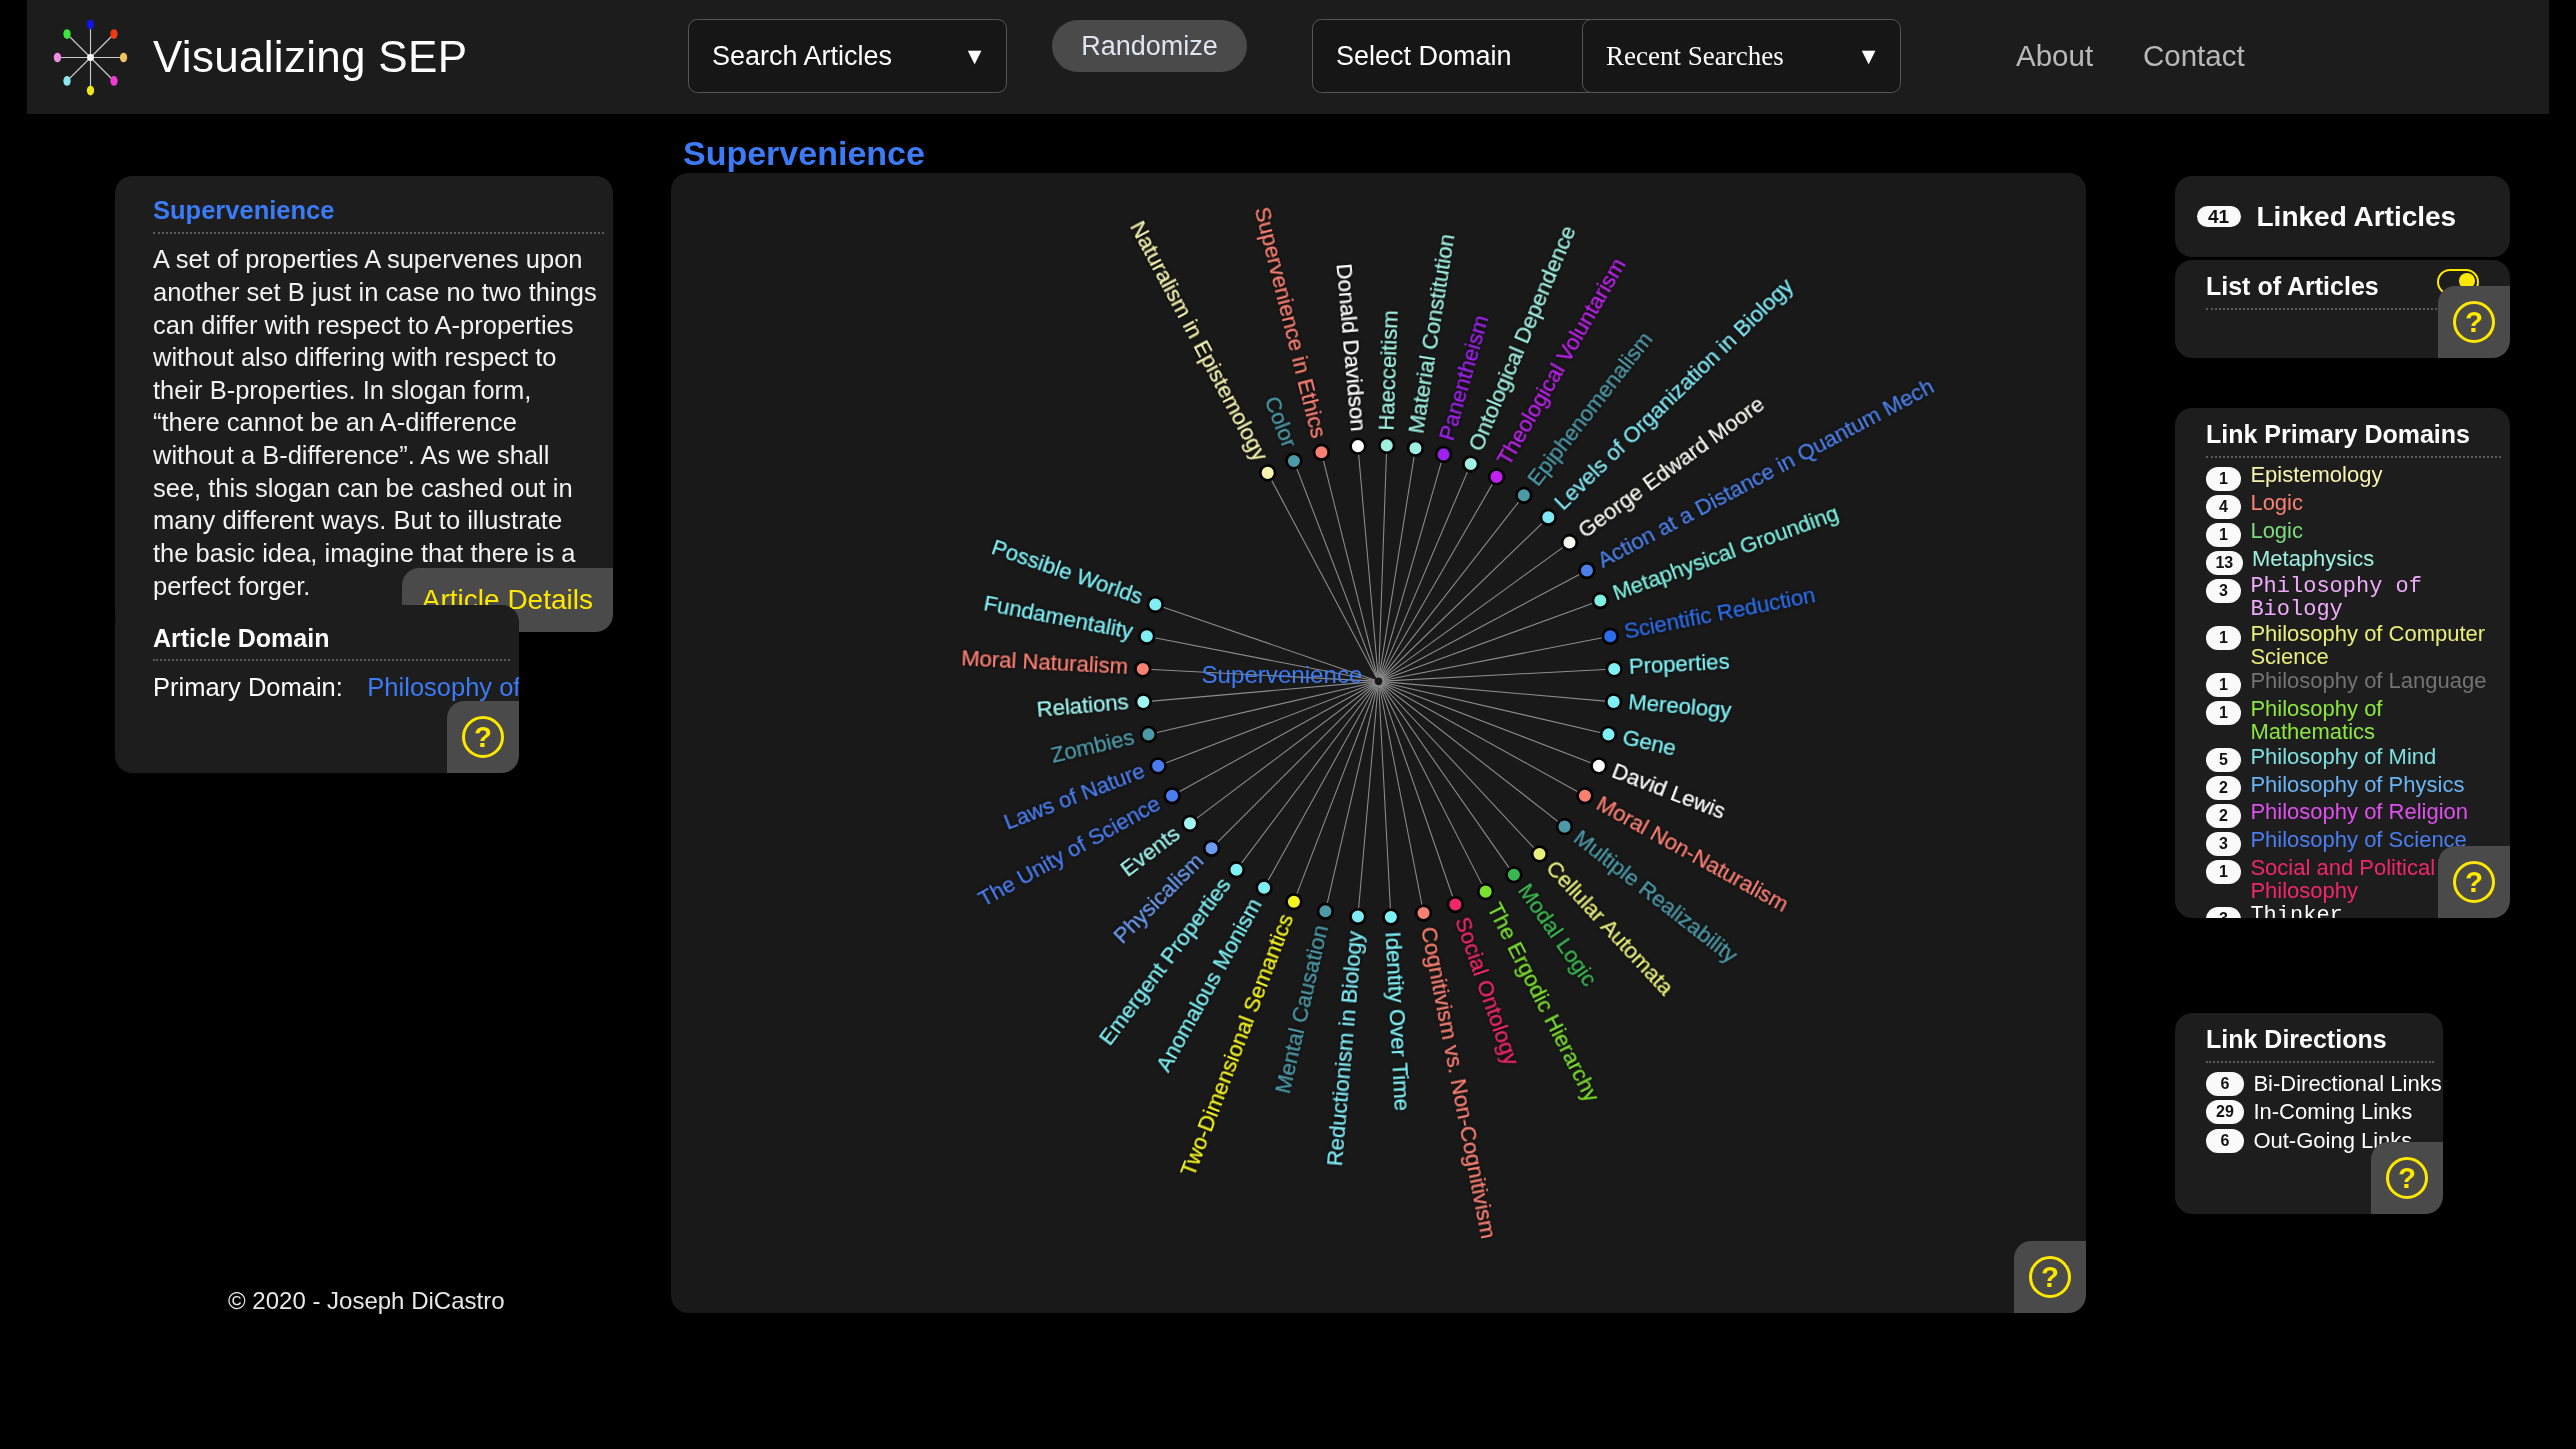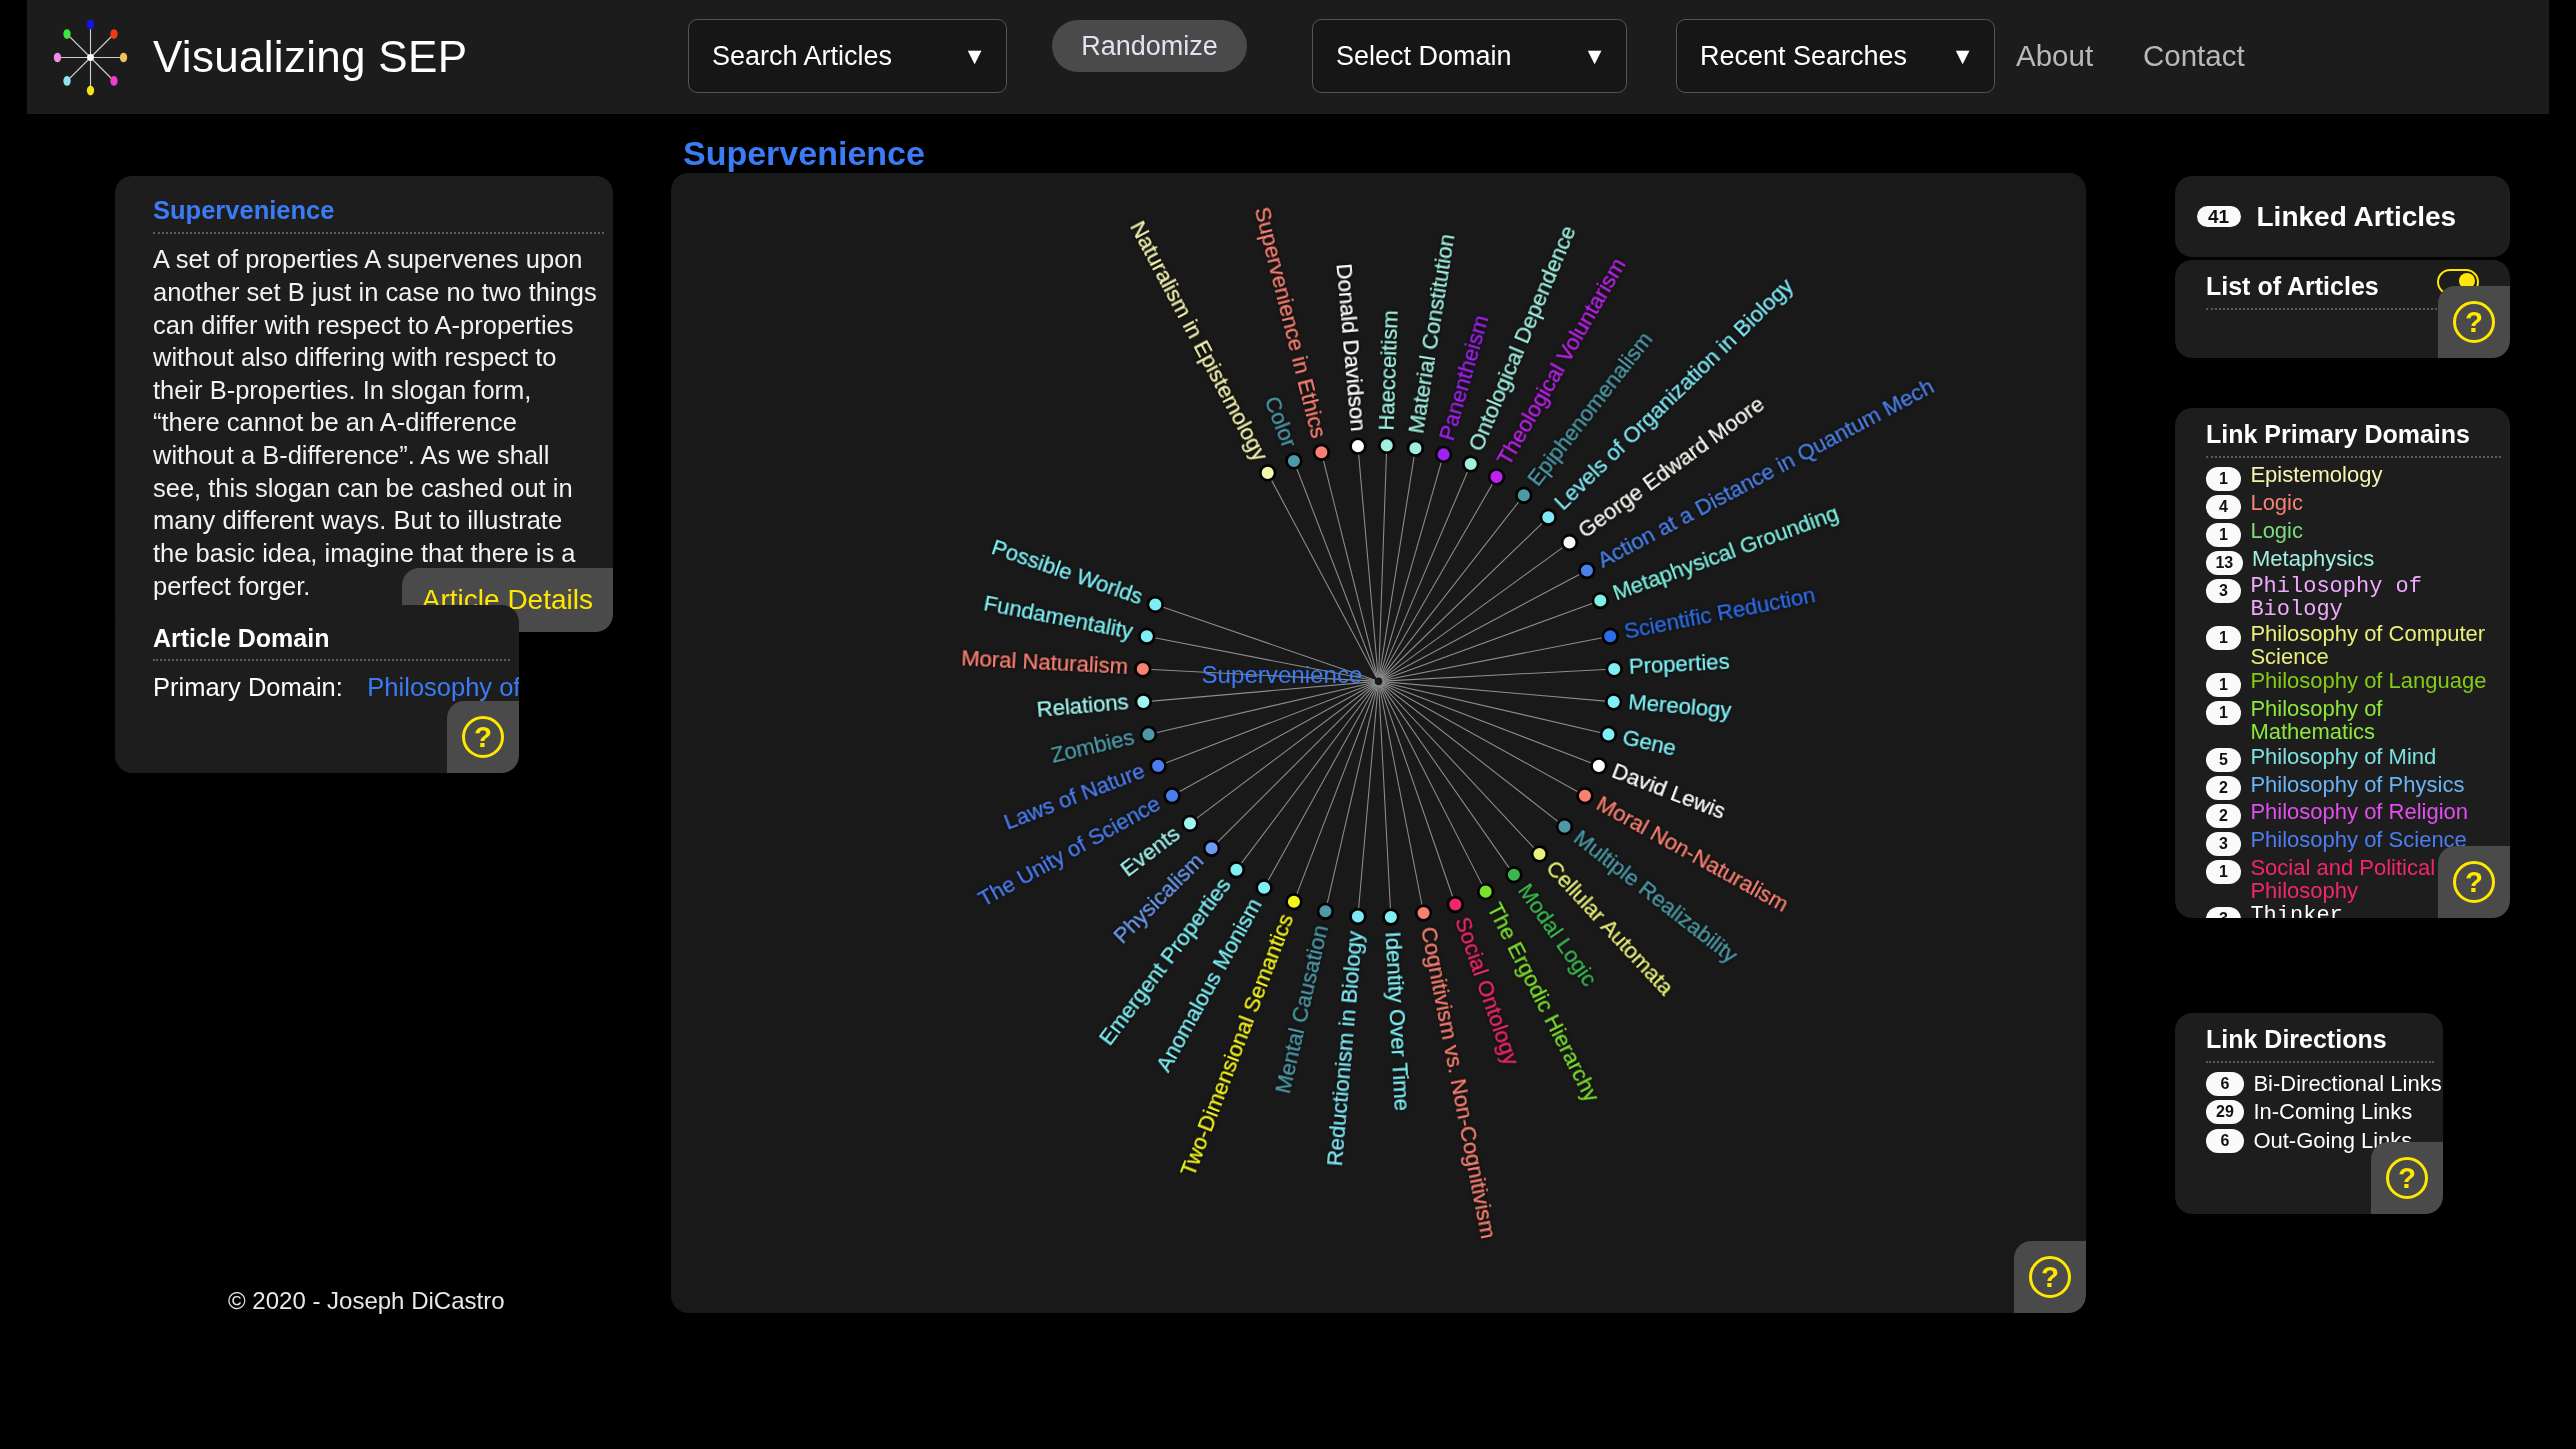--- a/index.html
+++ b/index.html
@@ -24,21 +24,21 @@
   .hdr-select {
     position: relative; height: 74px; border: 1.3px solid #555; border-radius: 9.4px;
     background: #161616; display: flex; align-items: center;
     padding: 0 0 0 23px; color: #fff; font-size: 27px; white-space: nowrap;
   }
   .hdr-select .chev {
     margin-left: auto; margin-right: 20px; font-size: 23px; color: #fff; line-height: 1;
   }
   #sel-search  { position: absolute; left: 661px;  top: 19px; width: 319px; }
   #sel-domain  { position: absolute; left: 1285px; top: 19px; width: 315px; }
-  #sel-recent  { position: absolute; left: 1649px; top: 19px; width: 319px; }
+  #sel-recent  { position: absolute; left: 1555px; top: 19px; width: 319px; font-family: Liberation Serif, serif; }
   #btn-randomize {
     position: absolute; left: 1025px; top: 20px; width: 195px; height: 52px;
     background: #4a4a4a; border: none; border-radius: 27px; color: #dfe4ef;
     font-size: 27px; font-family: inherit; cursor: pointer;
   }
   .hdr-link {
     position: absolute; top: 39px; font-size: 29.5px; color: #b9b9b9;
     cursor: pointer; white-space: nowrap;
   }
   #link-about   { left: 1989px; }
@@ -404,21 +404,21 @@
           <div class="dom-row">
             <span class="pill">3</span>
             <span class="lbl" style="color: #f0abfc; font-family: Liberation Mono, monospace;">Philosophy of Biology</span>
           </div>
           <div class="dom-row">
             <span class="pill">1</span>
             <span class="lbl" style="color: rgb(232, 240, 122);">Philosophy of Computer Science</span>
           </div>
           <div class="dom-row">
             <span class="pill">1</span>
-            <span class="lbl" style="color: #84cc16;">Philosophy of Language</span>
+            <span class="lbl" style="color: #737373;">Philosophy of Language</span>
           </div>
           <div class="dom-row">
             <span class="pill">1</span>
             <span class="lbl" style="color: rgb(140, 232, 60);">Philosophy of Mathematics</span>
           </div>
           <div class="dom-row">
             <span class="pill">5</span>
             <span class="lbl" style="color: rgb(126, 224, 224);">Philosophy of Mind</span>
           </div>
           <div class="dom-row">

